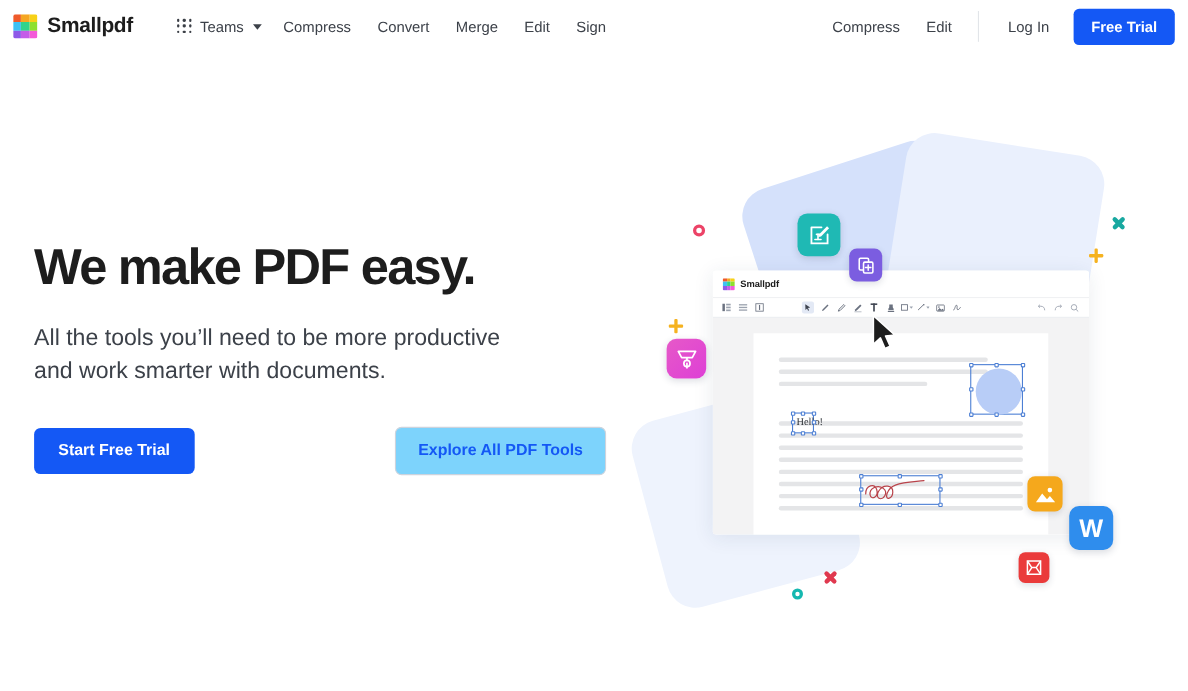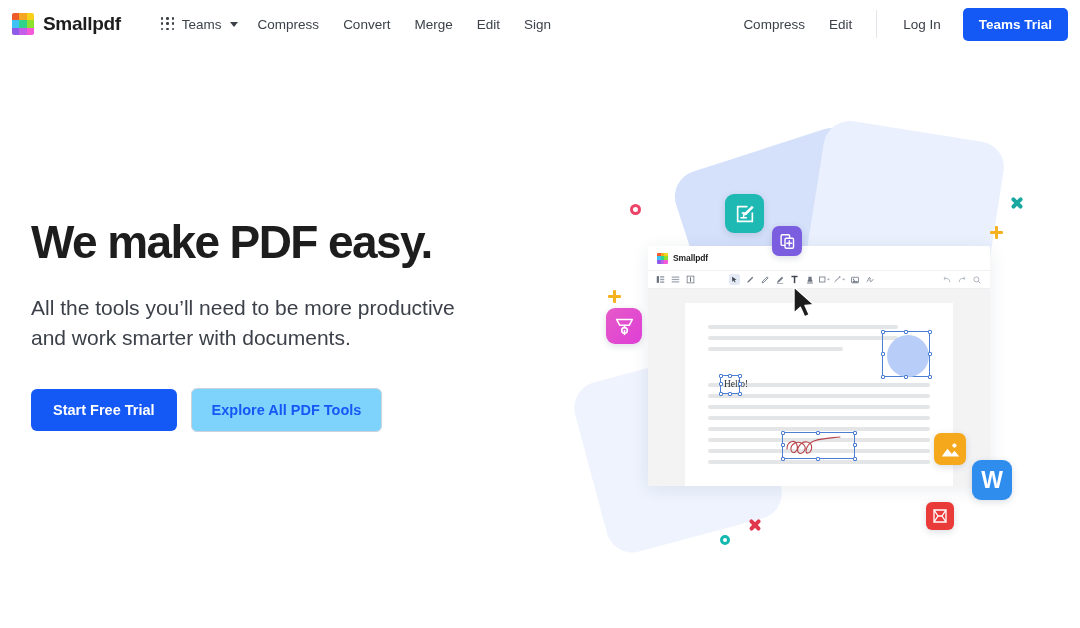--- a/index.html
+++ b/index.html
@@ -91,21 +91,21 @@
     letter-spacing: -1.6px;
     color: #1d1d1d;
   }
   p.subhead {
     margin-top: 26px;
     font-size: 21px;
     line-height: 1.45;
     color: #3c4149;
     max-width: 450px;
   }
-  .cta-row { margin-top: 34px; display: flex; gap: 14px; align-items: center; }
+  .cta-row { margin-top: 34px; display: flex; gap: 26px; align-items: center; justify-content: space-between; }
   .btn-primary {
     background: #1458f5; color: #fff;
     font-size: 14.5px; font-weight: 700;
     border: none; border-radius: 6px;
     padding: 13px 22px; cursor: pointer;
   }
   .btn-outline {
     background: #7dd3fc; color: #1458f5;
     font-size: 14.5px; font-weight: 700;
     border: 1.5px solid #ccd3dd; border-radius: 6px;
@@ -310,21 +310,21 @@
     <div class="nav-link">Merge</div>
     <div class="nav-link">Edit</div>
     <div class="nav-link">Sign</div>
   </div>
 
   <div class="nav-right">
     <div class="nav-link">Compress</div>
     <div class="nav-link">Edit</div>
     <div class="divider-v"></div>
     <div class="login-link">Log In</div>
-    <button class="btn-primary-sm">Teams Trial</button>
+    <button class="btn-primary-sm">Free Trial</button>
   </div>
 </div>
 
 <div class="hero">
 
   <div class="hero-text">
     <h1 class="headline">We make PDF easy.</h1>
     <p class="subhead">All the tools you’ll need to be more productive and work smarter with documents.</p>
     <div class="cta-row">
       <button class="btn-primary">Start Free Trial</button>

